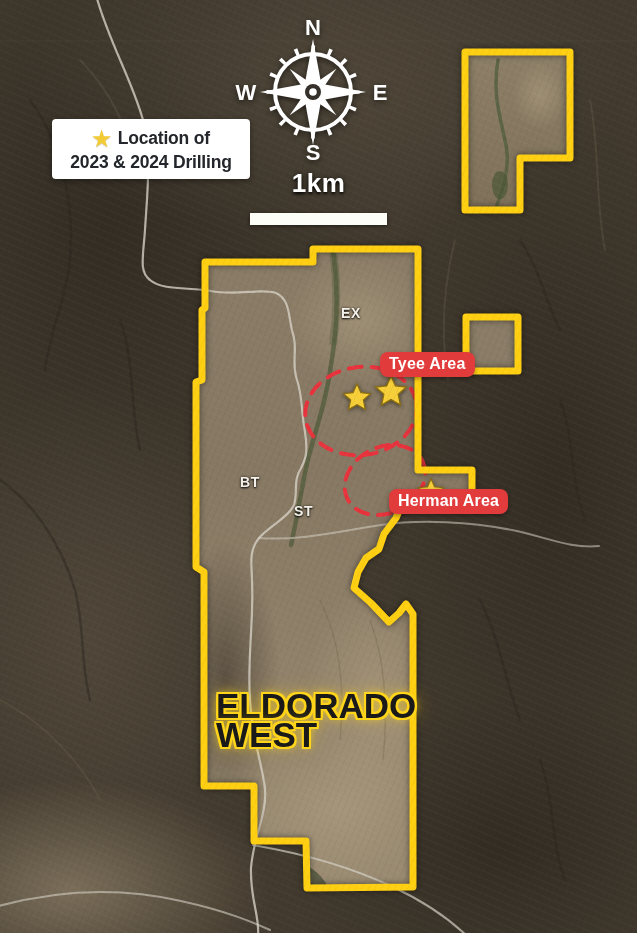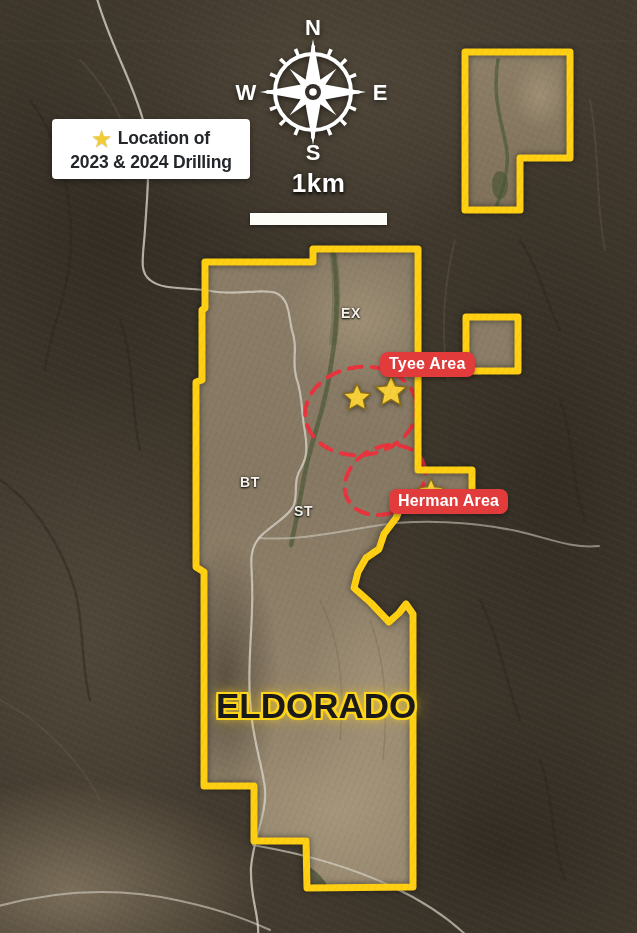--- a/index.html
+++ b/index.html
@@ -214,15 +214,16 @@
 
   <div class="overlay area-label tyee">Tyee Area</div>
   <div class="overlay area-label herman">Herman Area</div>
 
   <div class="overlay zone ex">EX</div>
   <div class="overlay zone bt">BT</div>
   <div class="overlay zone st">ST</div>
 
   <div class="overlay map-title">
     <div>ELDORADO</div>
+    <div>WEST</div>
   </div>
 
 </div>
 
 </body></html>

